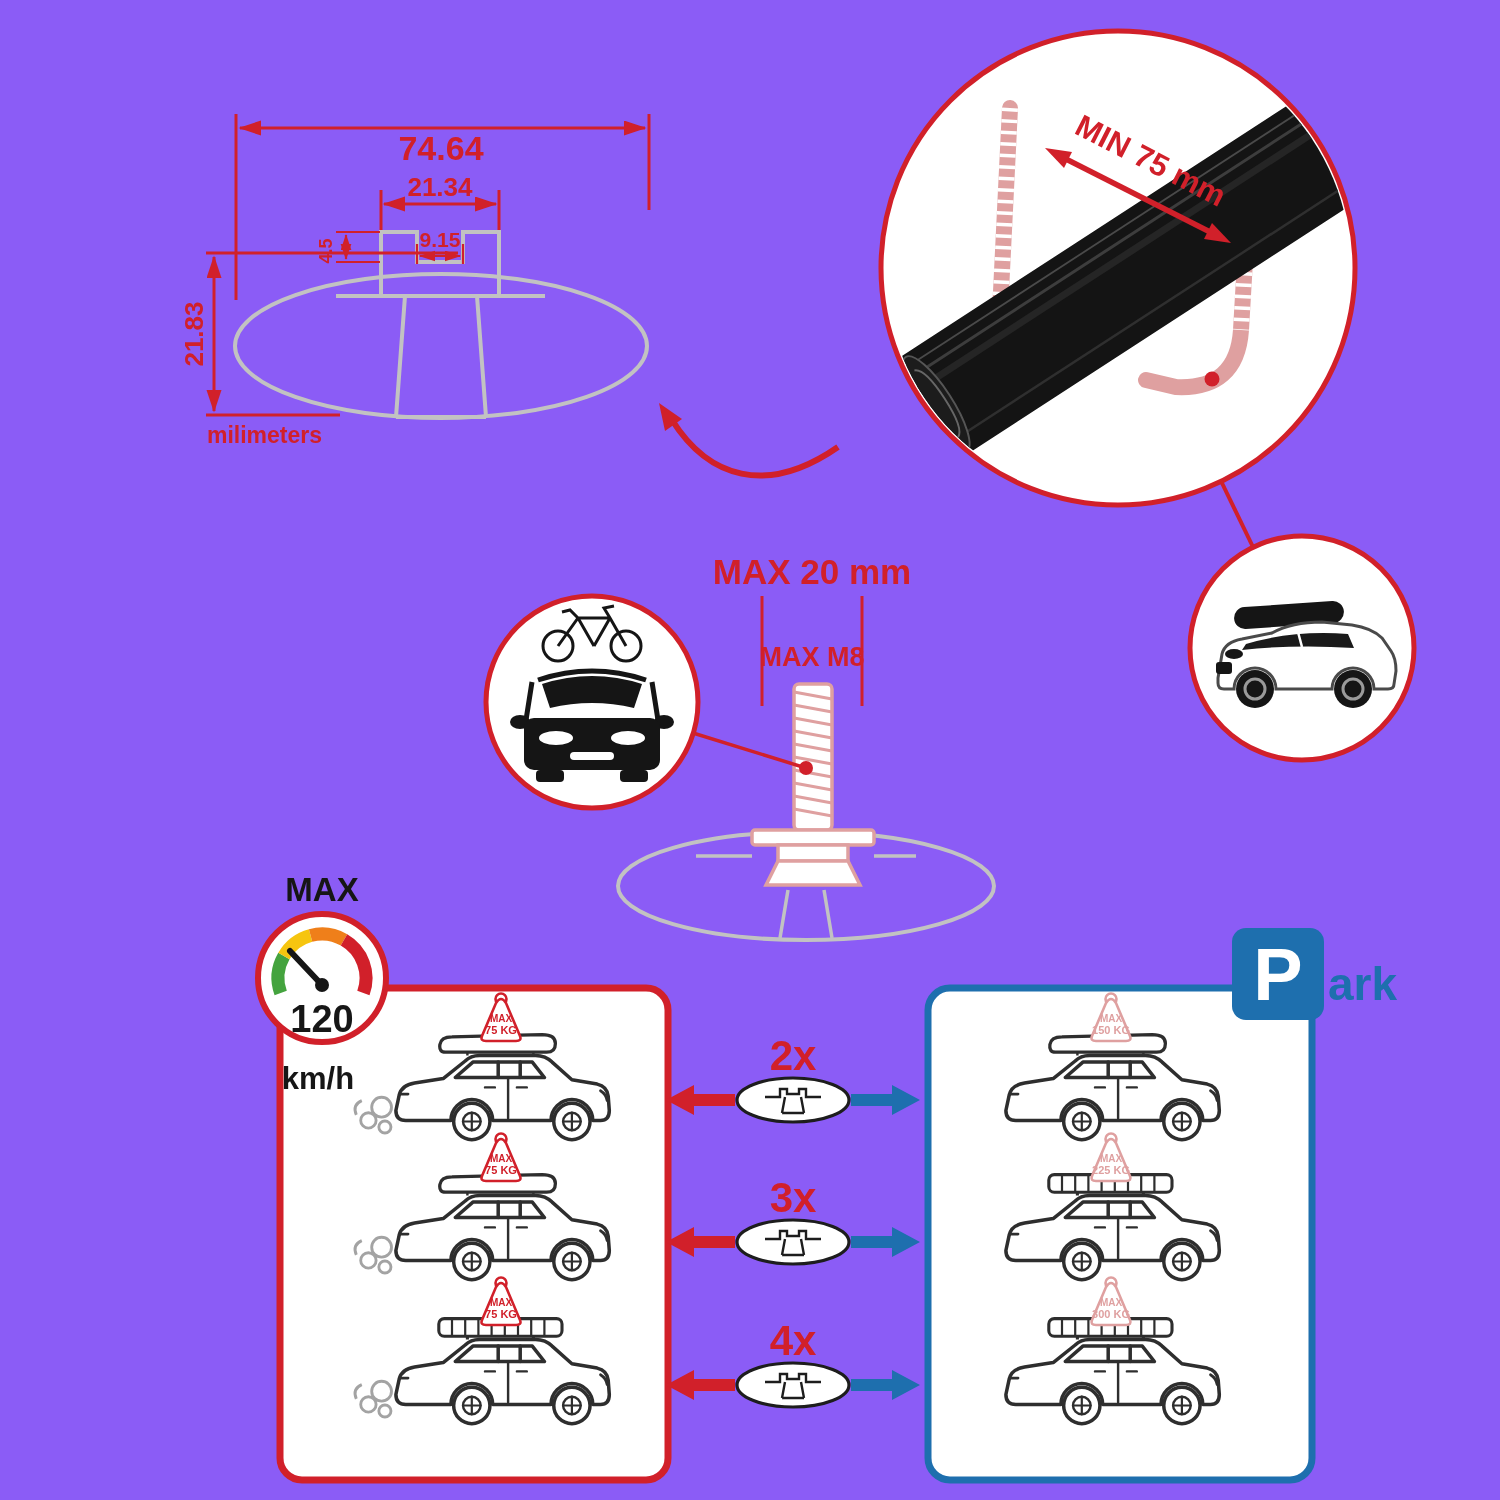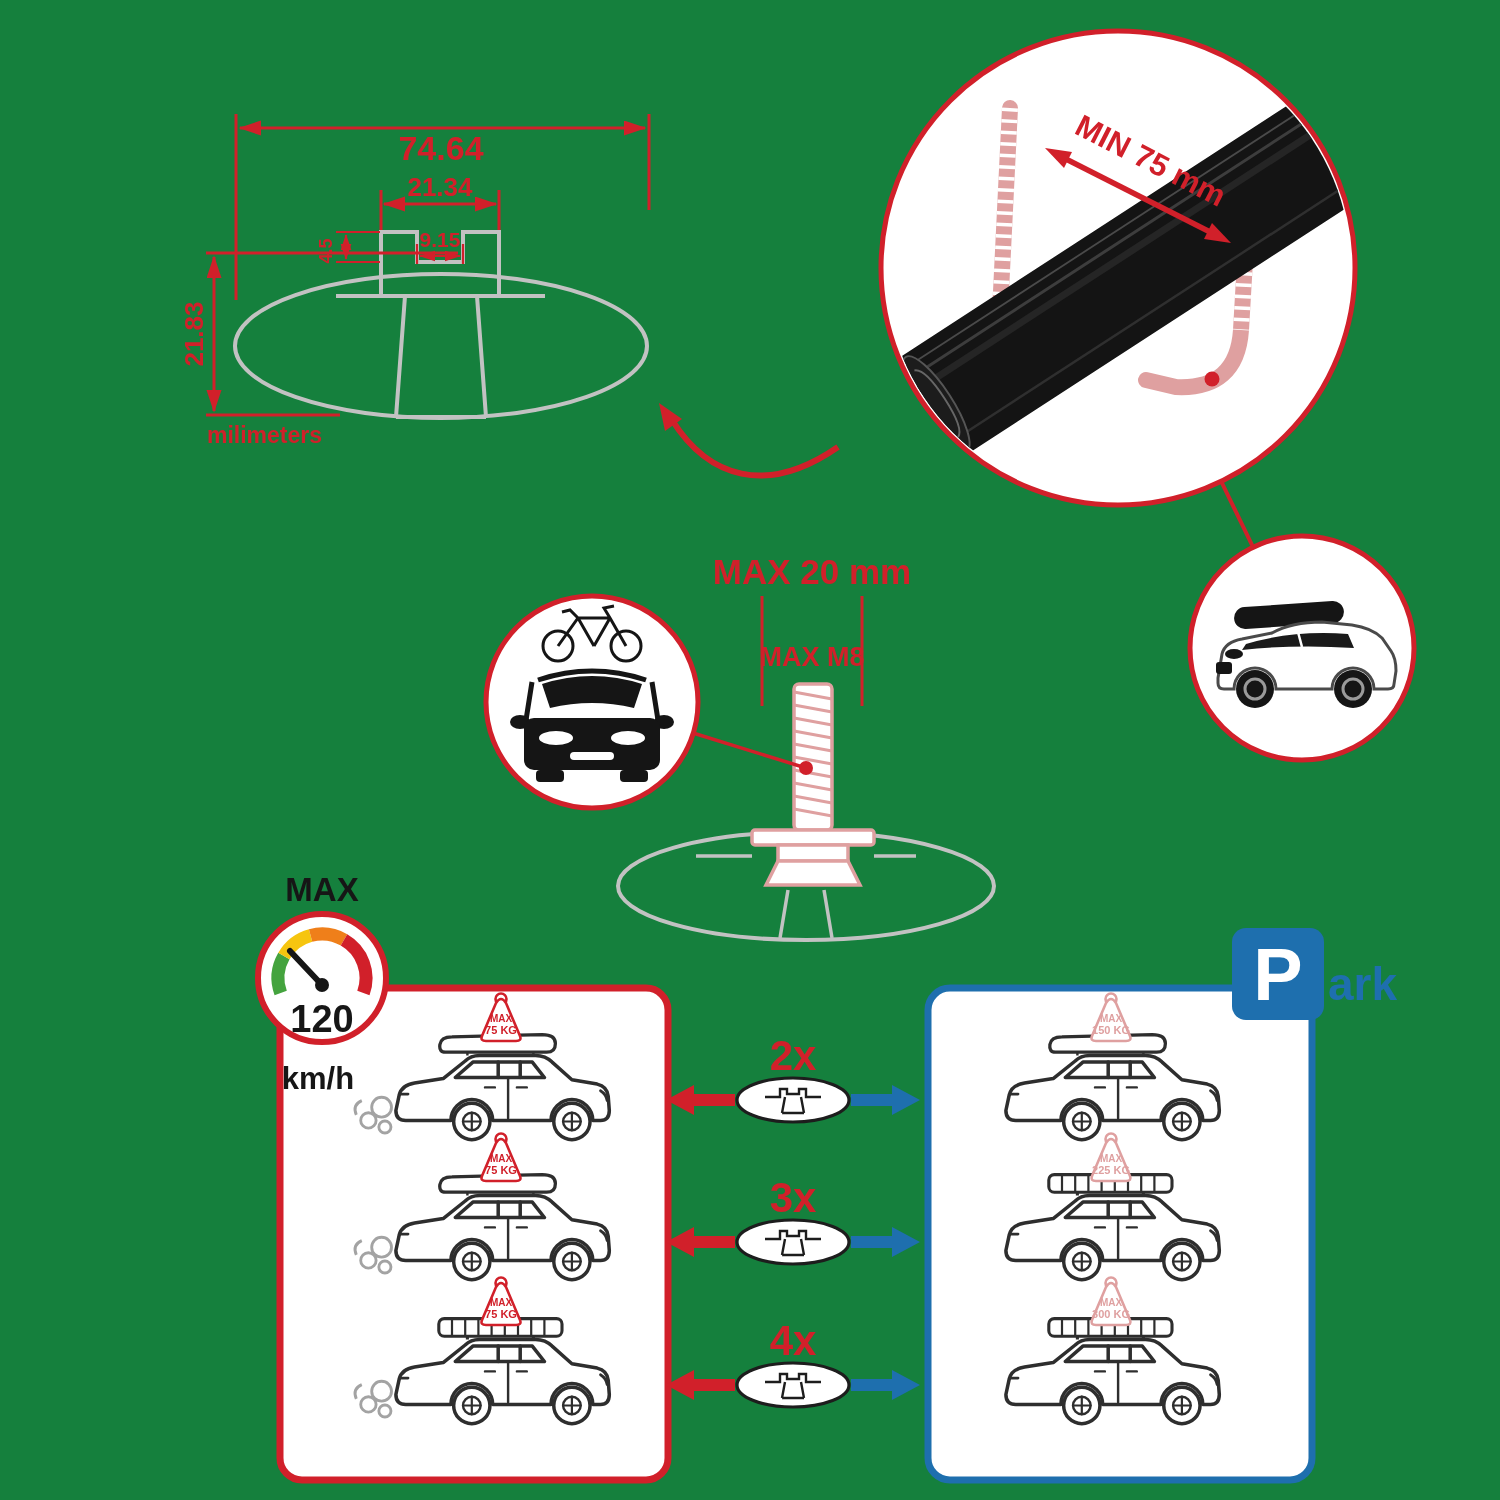--- a/index.html
+++ b/index.html
@@ -1,18 +1,18 @@
 <!DOCTYPE html>
 <html style="--red: #d1202a; --blue: #1e6fae; --gray: #c2c2c2; --pink: #dfa0a0; --black: #141414; --green: #44a33e; --yellow: #f6c50f; --orange: #ef7f1a;"><head>
 <meta charset="utf-8">
 <style>
   :root{--red:#d1202a;--blue:#1e6fae;--gray:#c2c2c2;--pink:#dfa0a0;--black:#141414;--green:#44a33e;--yellow:#f6c50f;--orange:#ef7f1a}
   *{box-sizing:border-box}
   html,body{margin:0;padding:0;background:#fff}
-  .canvas{position:relative;width:1500px;height:1500px;background:#15803d;overflow:hidden}
+  .canvas{position:relative;width:1500px;height:1500px;background:#8b5cf6;overflow:hidden}
   text{font-family:"Liberation Sans","DejaVu Sans",sans-serif}
   .t{font-weight:700}
   .am{text-anchor:middle}
   .t-red{fill:var(--red)} .t-blue{fill:var(--blue)} .t-white{fill:#fff} .t-ink{fill:#161616} .t-pink{fill:var(--pink)}
   .sr{stroke:var(--red)} .sb{stroke:var(--blue)} .sg{stroke:var(--gray)} .sp{stroke:var(--pink)}
   .fr{fill:var(--red)} .fb{fill:var(--blue)} .fblk{fill:var(--black)}
   .s-green{stroke:var(--green)} .s-yellow{stroke:var(--yellow)} .s-orange{stroke:var(--orange)}
   .c-red{color:var(--red)} .c-pink{color:var(--pink)}
   .nf{fill:none}
 </style>

